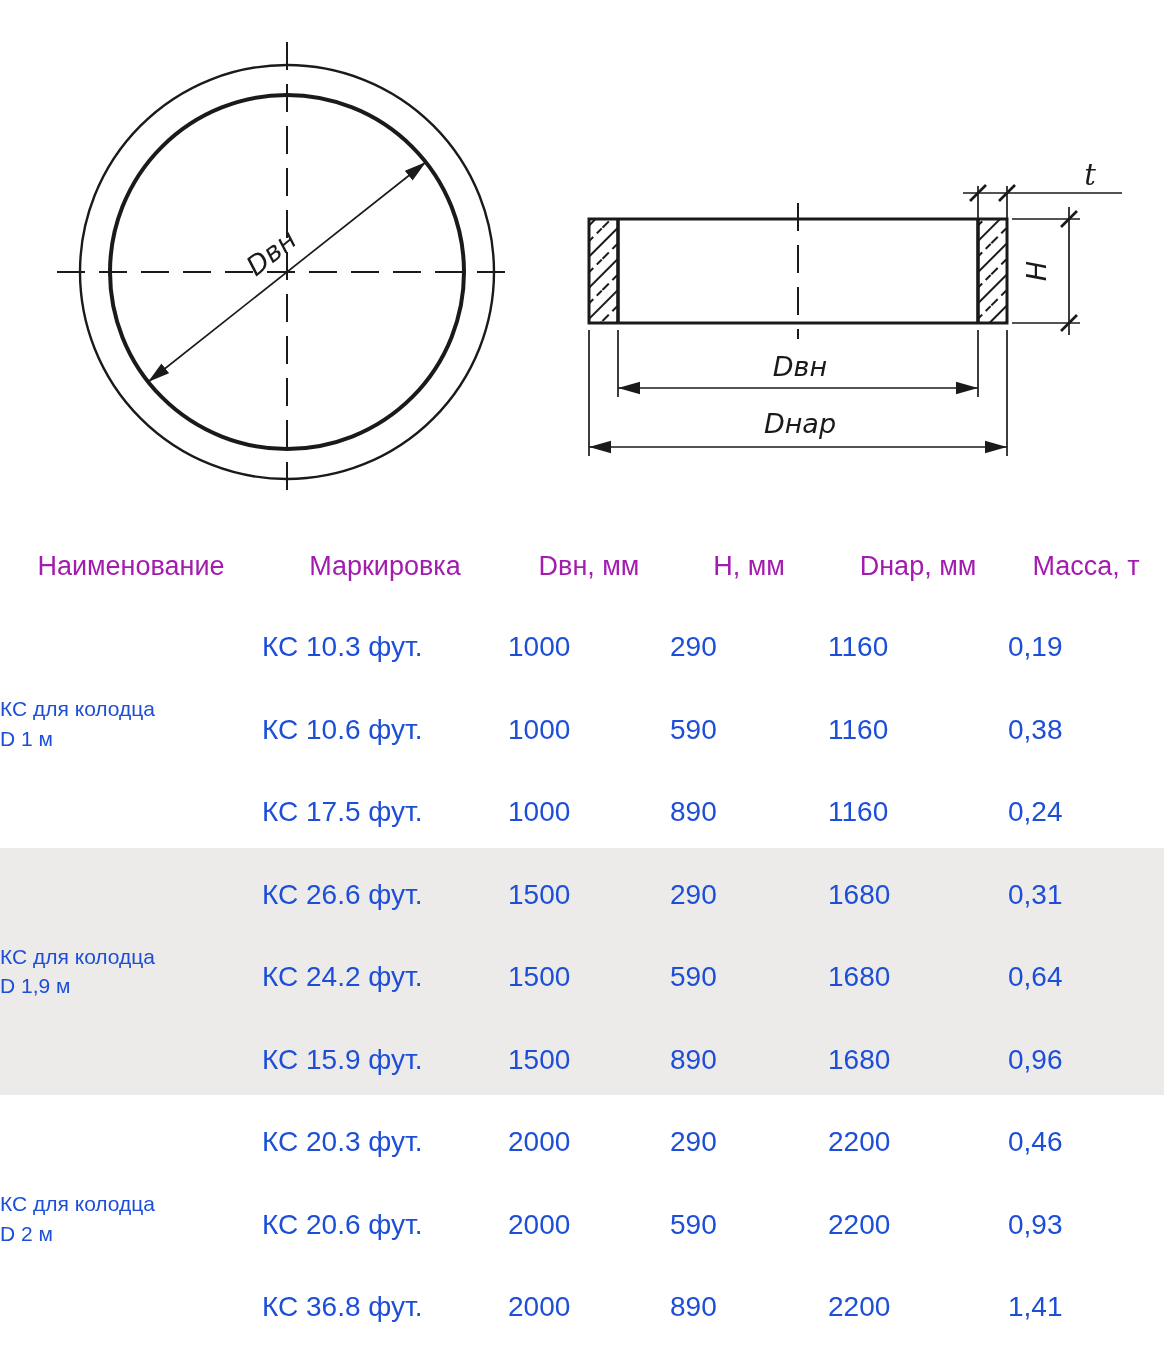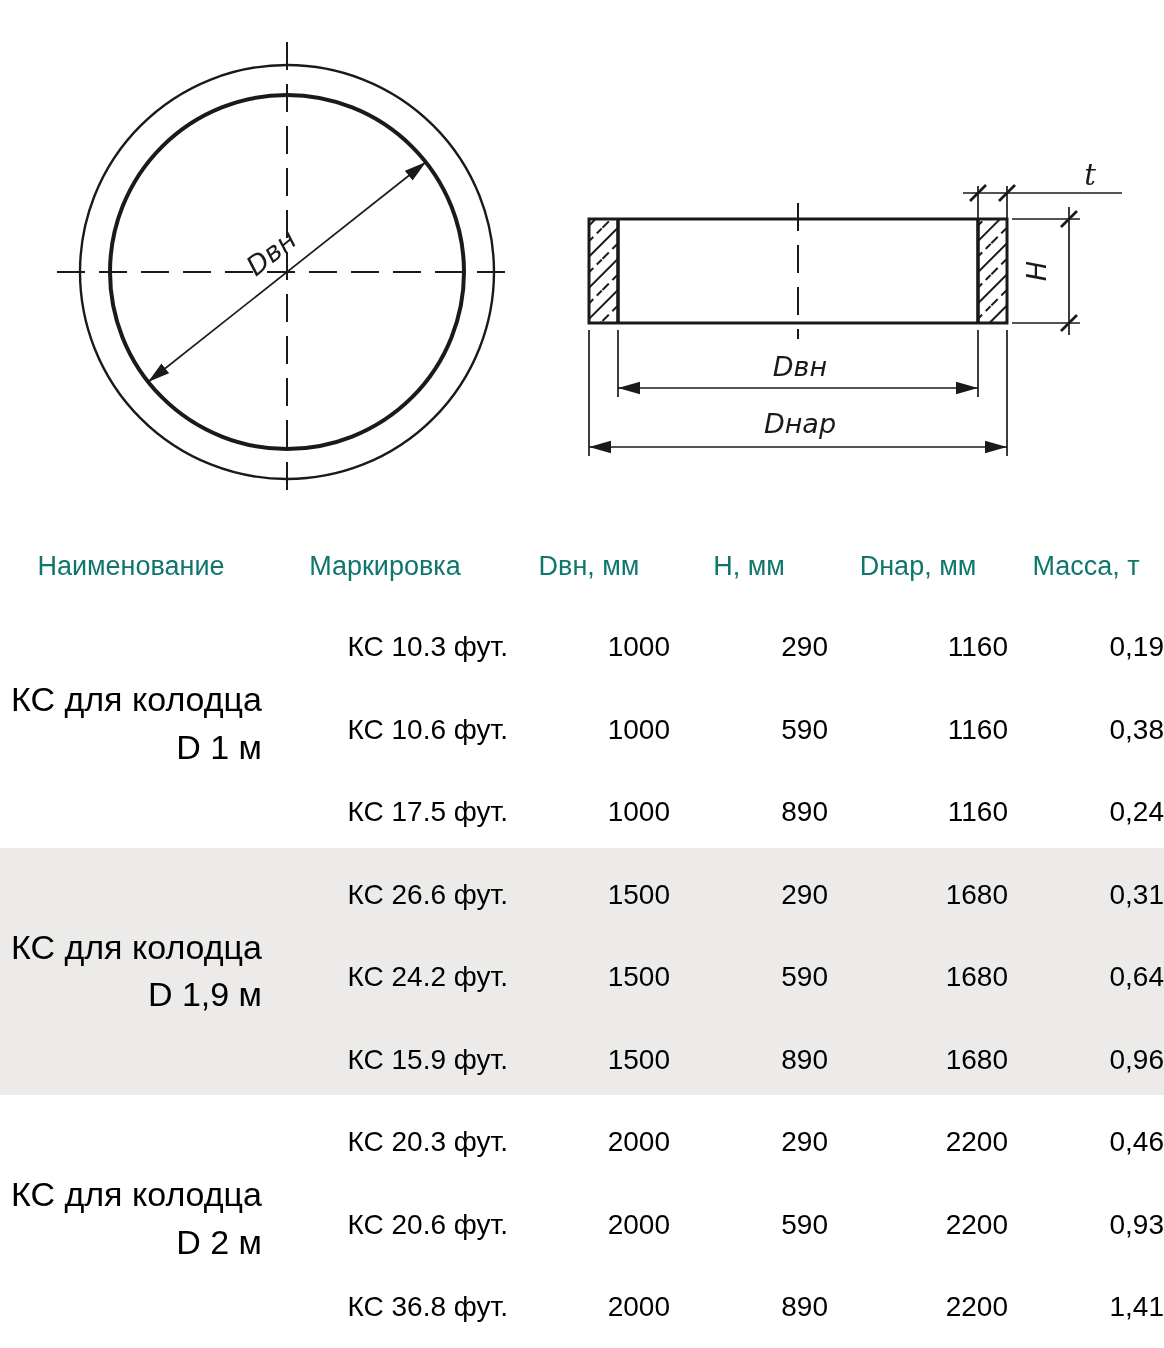--- a/index.html
+++ b/index.html
@@ -25,28 +25,28 @@
 
   
   table.spec {
     position:absolute; top:533px; left:0; width:1164px;
     border-collapse:collapse; table-layout:fixed;
   }
   table.spec thead tr { height:67px; }
   table.spec tbody tr { height:82.5px; }
   table.spec th {
     font-size:27px; font-weight:500; text-align:center; vertical-align:middle;
-    color:#0f766e; white-space:nowrap;
+    color:#a21caf; white-space:nowrap;
   }
   table.spec td {
-    font-size:28px; font-weight:500; text-align:right; vertical-align:middle;
-    color:#000000; white-space:nowrap; padding-top:12px;
+    font-size:28px; font-weight:500; text-align:left; vertical-align:middle;
+    color:#1d4ed8; white-space:nowrap; padding-top:12px;
   }
   table.spec td.c-name {
-    font-size:34px; padding-top:0; line-height:1.4;
+    font-size:21px; padding-top:0; line-height:1.4;
   }
   tbody.shaded { background:#ECEBE9; }
 </style>
 </head>
 <body>
 
 <div class="page">
 
   <div class="drawing-wrap">
     <svg width="1164" height="532" viewBox="0 0 1164 532">

